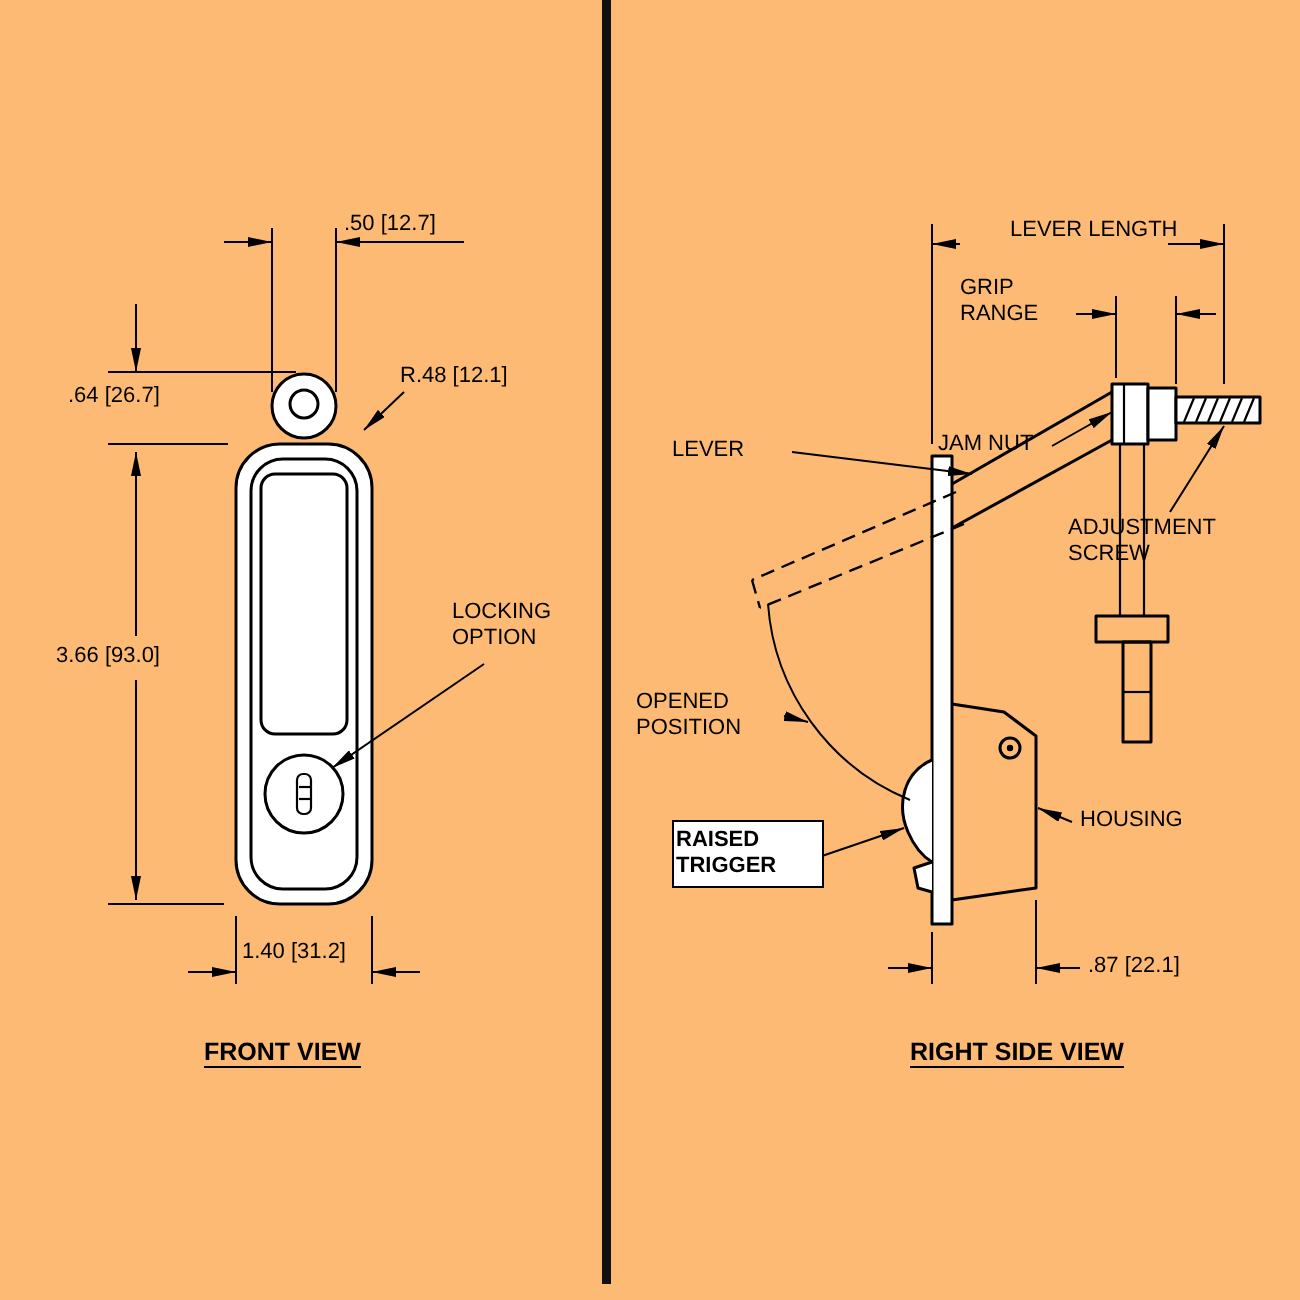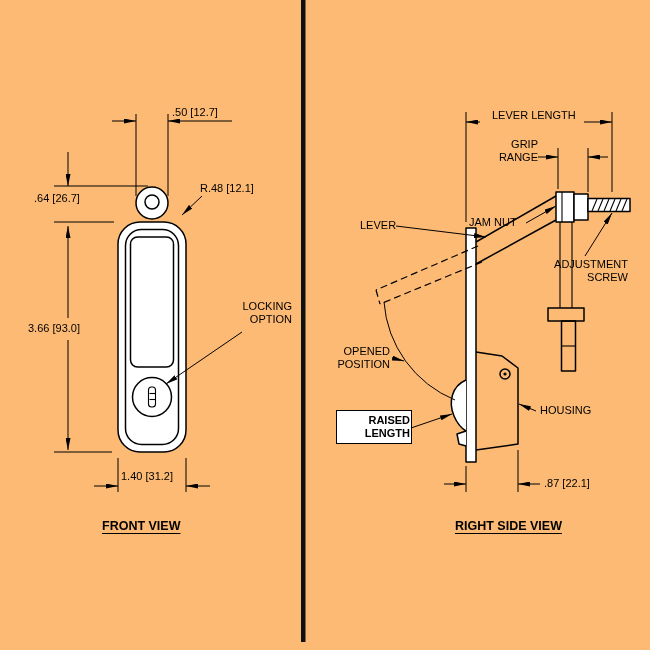--- a/index.html
+++ b/index.html
@@ -1,20 +1,20 @@
 <!DOCTYPE html>
 <html><head>
 <meta charset="utf-8">
 <style>
   html,body{margin:0;padding:0;background:#fff;}
   #stage{position:relative;width:650px;height:650px;background:#fdba74;overflow:hidden;
          font-family:"Liberation Sans",sans-serif;color:#000;}
   #art{position:absolute;left:0;top:0;}
   .lbl{position:absolute;font-size:11px;line-height:13px;white-space:nowrap;color:#000;}
-  .wrap{white-space:normal;text-align:right;}
+  .wrap{white-space:normal;text-align:left;}
   .title{font-size:12.5px;font-weight:bold;text-decoration:underline;text-underline-offset:3px;
          text-align:left;white-space:nowrap;}
   .boxed{border:1.6px solid #000;font-weight:bold;padding:3px 1px;background:#fff;}
   svg .o{stroke:#000;stroke-width:1.5;fill:none;stroke-linejoin:round;}
   svg .of{stroke:#000;stroke-width:1.5;fill:#fff;stroke-linejoin:round;}
   svg .d{stroke:#000;stroke-width:1;fill:none;}
   svg .t{stroke:#000;stroke-width:1.1;fill:none;}
   svg .dash{stroke:#000;stroke-width:1.2;fill:none;stroke-dasharray:7 4;}
 </style>
 </head>
@@ -124,24 +124,24 @@
 </svg>
 
 <div class="lbl" style="left:172px;top:106px;">.50 [12.7]</div>
 <div class="lbl" style="left:34px;top:192px;">.64 [26.7]</div>
 <div class="lbl" style="left:200px;top:182px;">R.48 [12.1]</div>
 <div class="lbl" style="left:28px;top:322px;">3.66 [93.0]</div>
 <div class="lbl wrap" style="left:226px;top:300px;width:66px;">LOCKING OPTION</div>
 <div class="lbl" style="left:121px;top:470px;">1.40 [31.2]</div>
 <div class="lbl title" style="left:102px;top:520px;width:100px;">FRONT VIEW</div>
 
-<div class="lbl" style="left:476px;top:109px;padding-left:16px;">LEVER LENGTH</div>
+<div class="lbl" style="left:489px;top:109px;padding-left:16px;">LEVER LENGTH</div>
 <div class="lbl wrap" style="left:480px;top:138px;width:58px;">GRIP RANGE</div>
-<div class="lbl" style="left:360px;top:219px;">LEVER</div>
+<div class="lbl" style="left:336px;top:219px;">LEVER</div>
 <div class="lbl" style="left:469px;top:216px;">JAM NUT</div>
 <div class="lbl wrap" style="left:534px;top:258px;width:94px;">ADJUSTMENT SCREW</div>
 <div class="lbl wrap" style="left:318px;top:345px;width:72px;">OPENED POSITION</div>
-<div class="lbl wrap boxed" style="left:336px;top:410px;width:72px;">RAISED LENGTH</div>
+<div class="lbl wrap boxed" style="left:336px;top:410px;width:72px;">RAISED TRIGGER</div>
 <div class="lbl" style="left:540px;top:404px;">HOUSING</div>
 <div class="lbl" style="left:544px;top:477px;">.87 [22.1]</div>
 <div class="lbl title" style="left:455px;top:520px;width:140px;">RIGHT SIDE VIEW</div>
 
 </div>
 
 </body></html>

